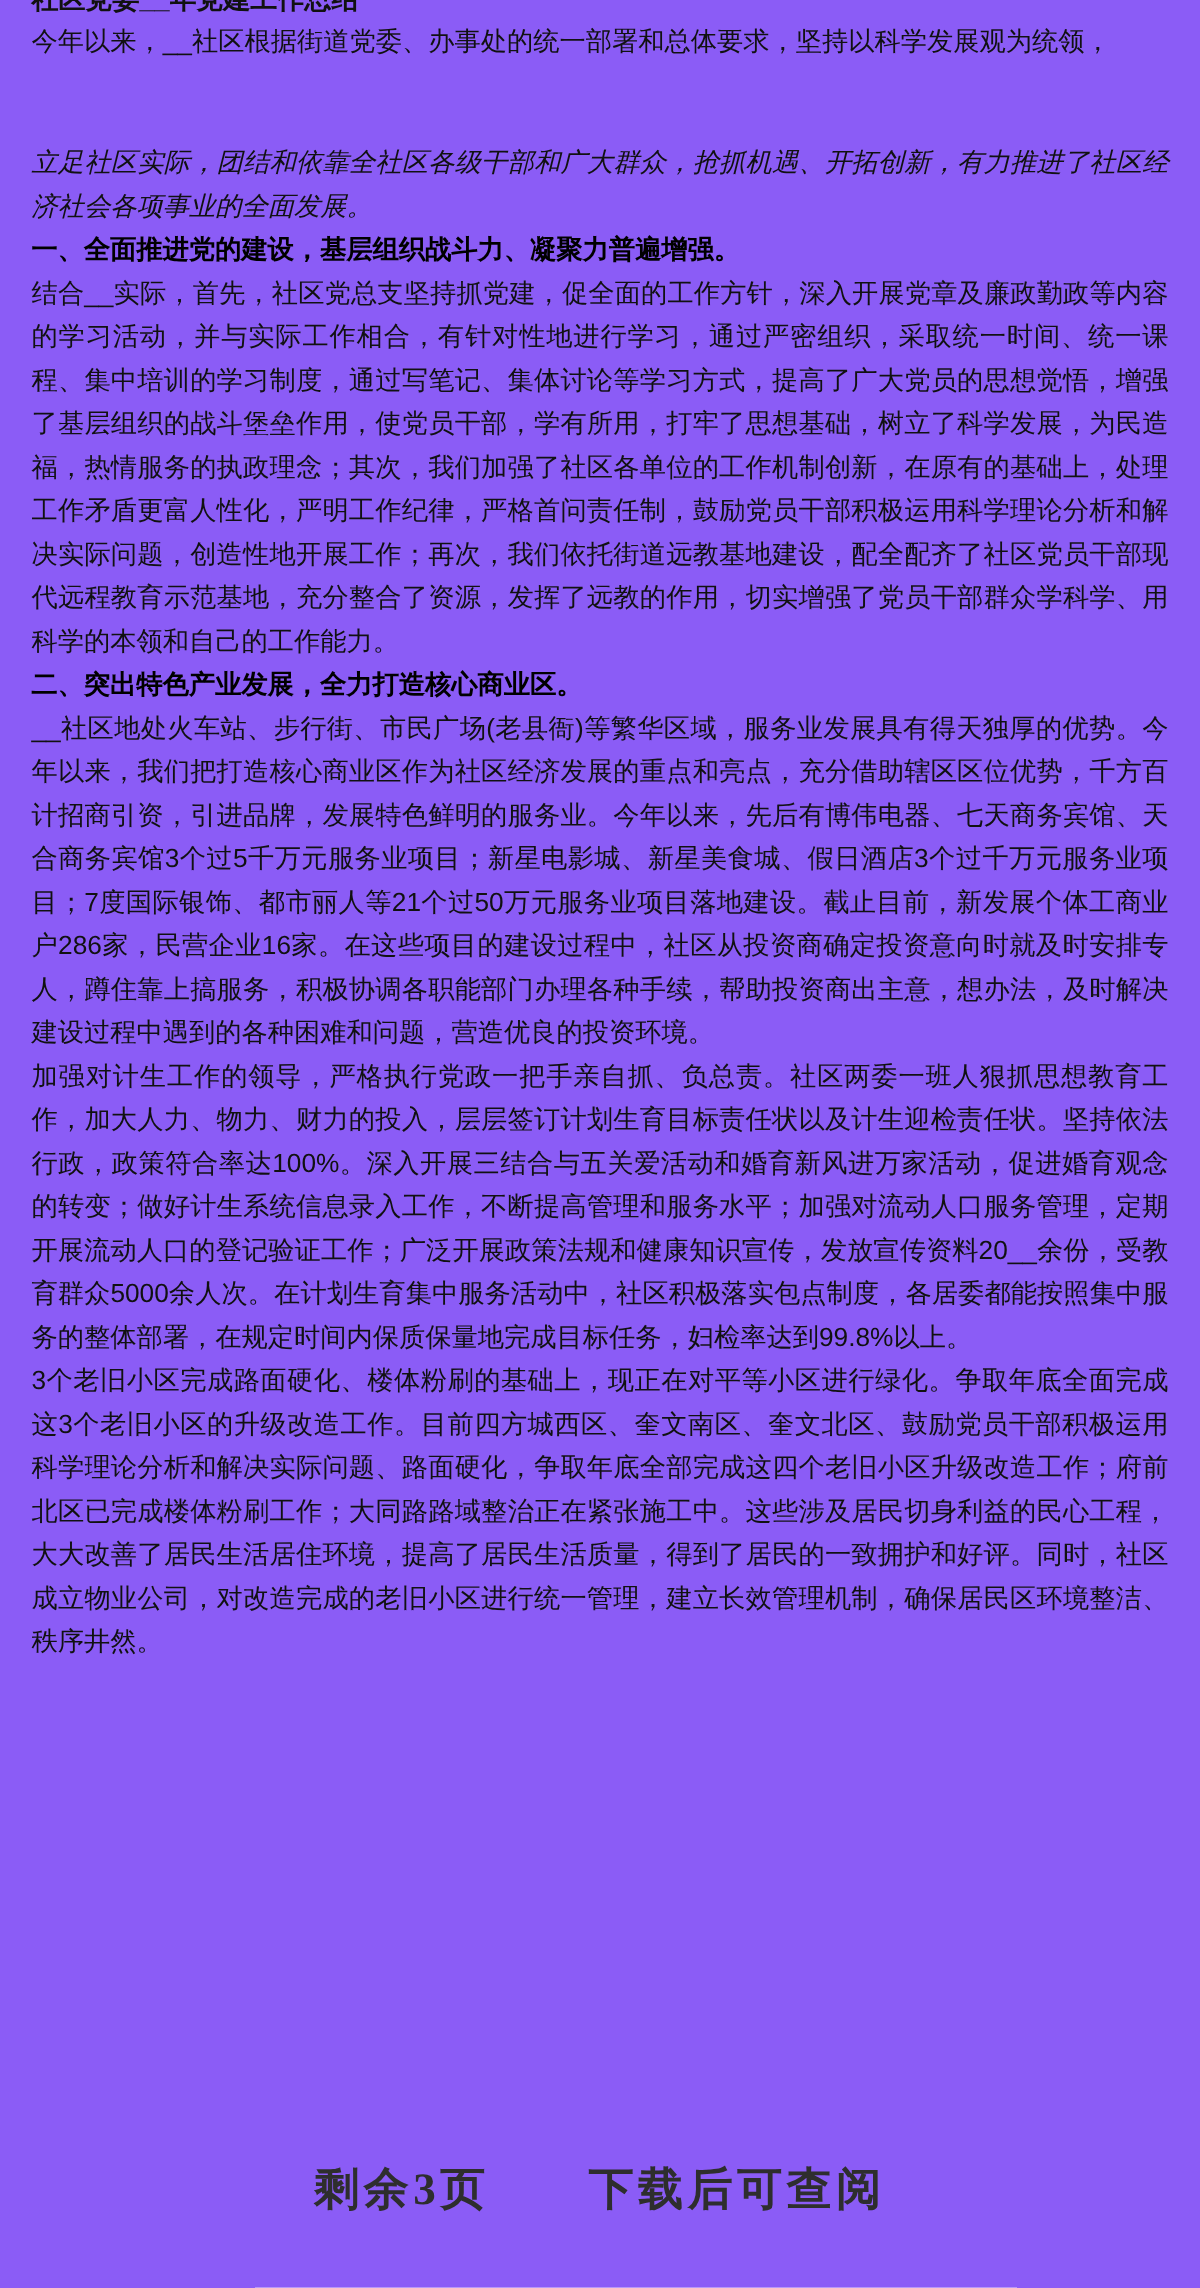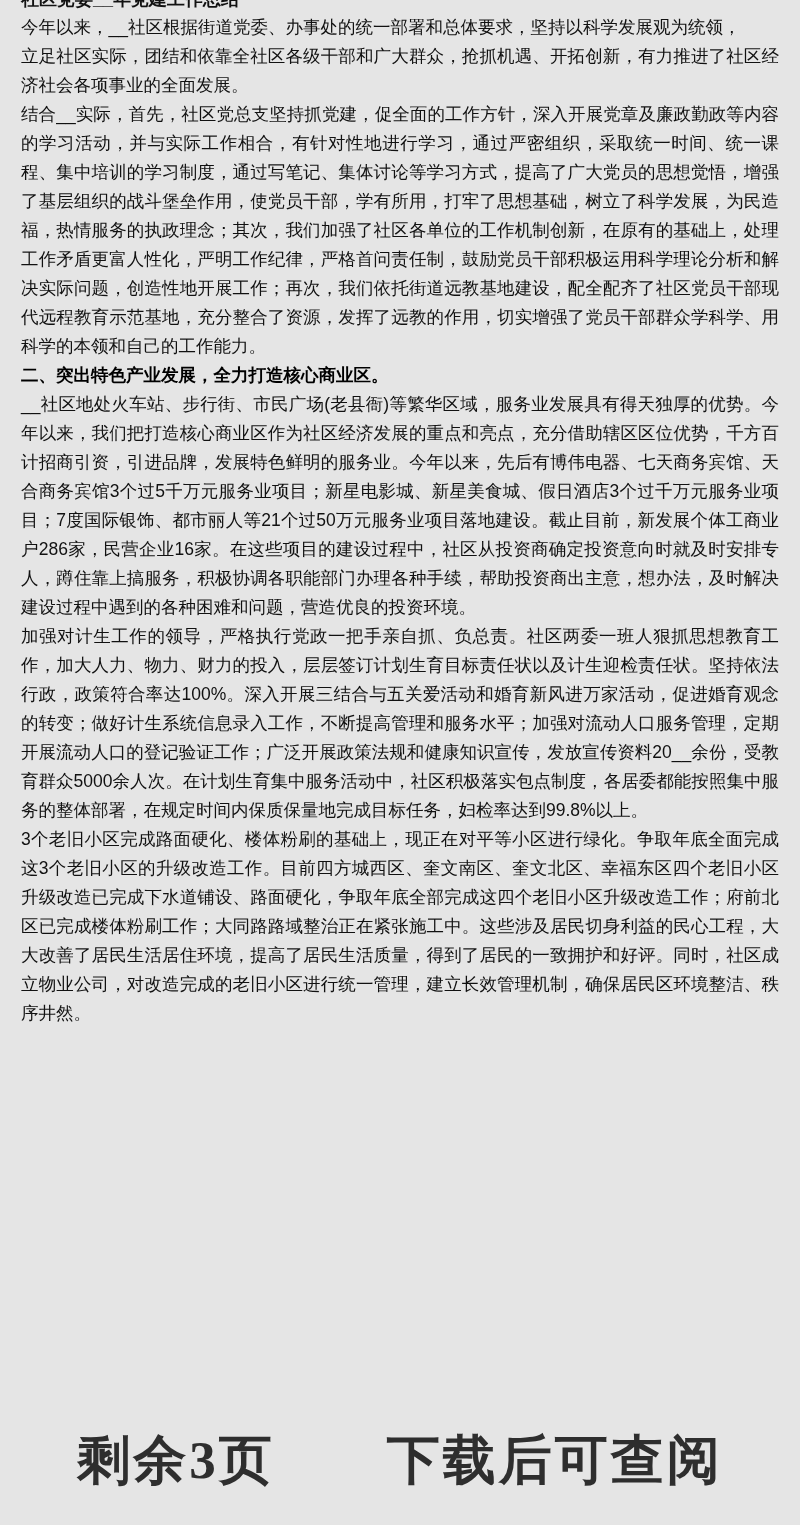--- a/index.html
+++ b/index.html
@@ -14,21 +14,21 @@
     overflow: hidden;
     font-family: "Liberation Sans", "DejaVu Sans", sans-serif;
   }
   .page {
     position: absolute;
     top: 0;
     left: 0;
     width: 800px;
     height: 1525px;
     color: #000000;
-    background: #e5e5e5;
+    background: #8b5cf6;
   }
   .doc-body {
     padding: 0 21px;
     font-size: 17.5px;
     line-height: 29px;
     text-align: justify;
     word-break: break-all;
     color: #111111;
   }
   
@@ -56,40 +56,41 @@
     text-indent: 1em;
   }
   .footer-notice {
     position: absolute;
     top: 1436px;
     left: 0;
     width: 800px;
     text-align: center;
     font-family: "Liberation Serif", "DejaVu Serif", serif;
     font-weight: bold;
-    font-size: 53px;
+    font-size: 30px;
     line-height: 48px;
     letter-spacing: 3px;
     color: #2e2e2e;
   }
 </style>
 </head>
 <body>
 
 <div class="page">
 
   <div class="clipped-title-wrap">
     <div class="clipped-title-text">社区党委__年党建工作总结</div>
   </div>
 
   <div class="doc-body" id="paragraphs">
       <p class="para body">今年以来，__社区根据街道党委、办事处的统一部署和总体要求，坚持以科学发展观为统领，</p>
-      <p class="para body" style="">立足社区实际，团结和依靠全社区各级干部和广大群众，抢抓机遇、开拓创新，有力推进了社区经济社会各项事业的全面发展。</p>
+      <p class="para body" style="margin-top: 52px; font-style: italic;">立足社区实际，团结和依靠全社区各级干部和广大群众，抢抓机遇、开拓创新，有力推进了社区经济社会各项事业的全面发展。</p>
+      <p class="para heading">一、全面推进党的建设，基层组织战斗力、凝聚力普遍增强。</p>
       <p class="para body">结合__实际，首先，社区党总支坚持抓党建，促全面的工作方针，深入开展党章及廉政勤政等内容的学习活动，并与实际工作相合，有针对性地进行学习，通过严密组织，采取统一时间、统一课程、集中培训的学习制度，通过写笔记、集体讨论等学习方式，提高了广大党员的思想觉悟，增强了基层组织的战斗堡垒作用，使党员干部，学有所用，打牢了思想基础，树立了科学发展，为民造福，热情服务的执政理念；其次，我们加强了社区各单位的工作机制创新，在原有的基础上，处理工作矛盾更富人性化，严明工作纪律，严格首问责任制，鼓励党员干部积极运用科学理论分析和解决实际问题，创造性地开展工作；再次，我们依托街道远教基地建设，配全配齐了社区党员干部现代远程教育示范基地，充分整合了资源，发挥了远教的作用，切实增强了党员干部群众学科学、用科学的本领和自己的工作能力。</p>
       <p class="para heading">二、突出特色产业发展，全力打造核心商业区。</p>
       <p class="para body">__社区地处火车站、步行街、市民广场(老县衙)等繁华区域，服务业发展具有得天独厚的优势。今年以来，我们把打造核心商业区作为社区经济发展的重点和亮点，充分借助辖区区位优势，千方百计招商引资，引进品牌，发展特色鲜明的服务业。今年以来，先后有博伟电器、七天商务宾馆、天合商务宾馆3个过5千万元服务业项目；新星电影城、新星美食城、假日酒店3个过千万元服务业项目；7度国际银饰、都市丽人等21个过50万元服务业项目落地建设。截止目前，新发展个体工商业户286家，民营企业16家。在这些项目的建设过程中，社区从投资商确定投资意向时就及时安排专人，蹲住靠上搞服务，积极协调各职能部门办理各种手续，帮助投资商出主意，想办法，及时解决建设过程中遇到的各种困难和问题，营造优良的投资环境。</p>
       <p class="para body">加强对计生工作的领导，严格执行党政一把手亲自抓、负总责。社区两委一班人狠抓思想教育工作，加大人力、物力、财力的投入，层层签订计划生育目标责任状以及计生迎检责任状。坚持依法行政，政策符合率达100%。深入开展三结合与五关爱活动和婚育新风进万家活动，促进婚育观念的转变；做好计生系统信息录入工作，不断提高管理和服务水平；加强对流动人口服务管理，定期开展流动人口的登记验证工作；广泛开展政策法规和健康知识宣传，发放宣传资料20__余份，受教育群众5000余人次。在计划生育集中服务活动中，社区积极落实包点制度，各居委都能按照集中服务的整体部署，在规定时间内保质保量地完成目标任务，妇检率达到99.8%以上。</p>
-      <p class="para body">3个老旧小区完成路面硬化、楼体粉刷的基础上，现正在对平等小区进行绿化。争取年底全面完成这3个老旧小区的升级改造工作。目前四方城西区、奎文南区、奎文北区、幸福东区四个老旧小区升级改造已完成下水道铺设、路面硬化，争取年底全部完成这四个老旧小区升级改造工作；府前北区已完成楼体粉刷工作；大同路路域整治正在紧张施工中。这些涉及居民切身利益的民心工程，大大改善了居民生活居住环境，提高了居民生活质量，得到了居民的一致拥护和好评。同时，社区成立物业公司，对改造完成的老旧小区进行统一管理，建立长效管理机制，确保居民区环境整洁、秩序井然。</p>
+      <p class="para body">3个老旧小区完成路面硬化、楼体粉刷的基础上，现正在对平等小区进行绿化。争取年底全面完成这3个老旧小区的升级改造工作。目前四方城西区、奎文南区、奎文北区、鼓励党员干部积极运用科学理论分析和解决实际问题、路面硬化，争取年底全部完成这四个老旧小区升级改造工作；府前北区已完成楼体粉刷工作；大同路路域整治正在紧张施工中。这些涉及居民切身利益的民心工程，大大改善了居民生活居住环境，提高了居民生活质量，得到了居民的一致拥护和好评。同时，社区成立物业公司，对改造完成的老旧小区进行统一管理，建立长效管理机制，确保居民区环境整洁、秩序井然。</p>
     </div>
 
   <div class="footer-notice">剩余3页　　下载后可查阅</div>
 
 </div>
 
 </body></html>

